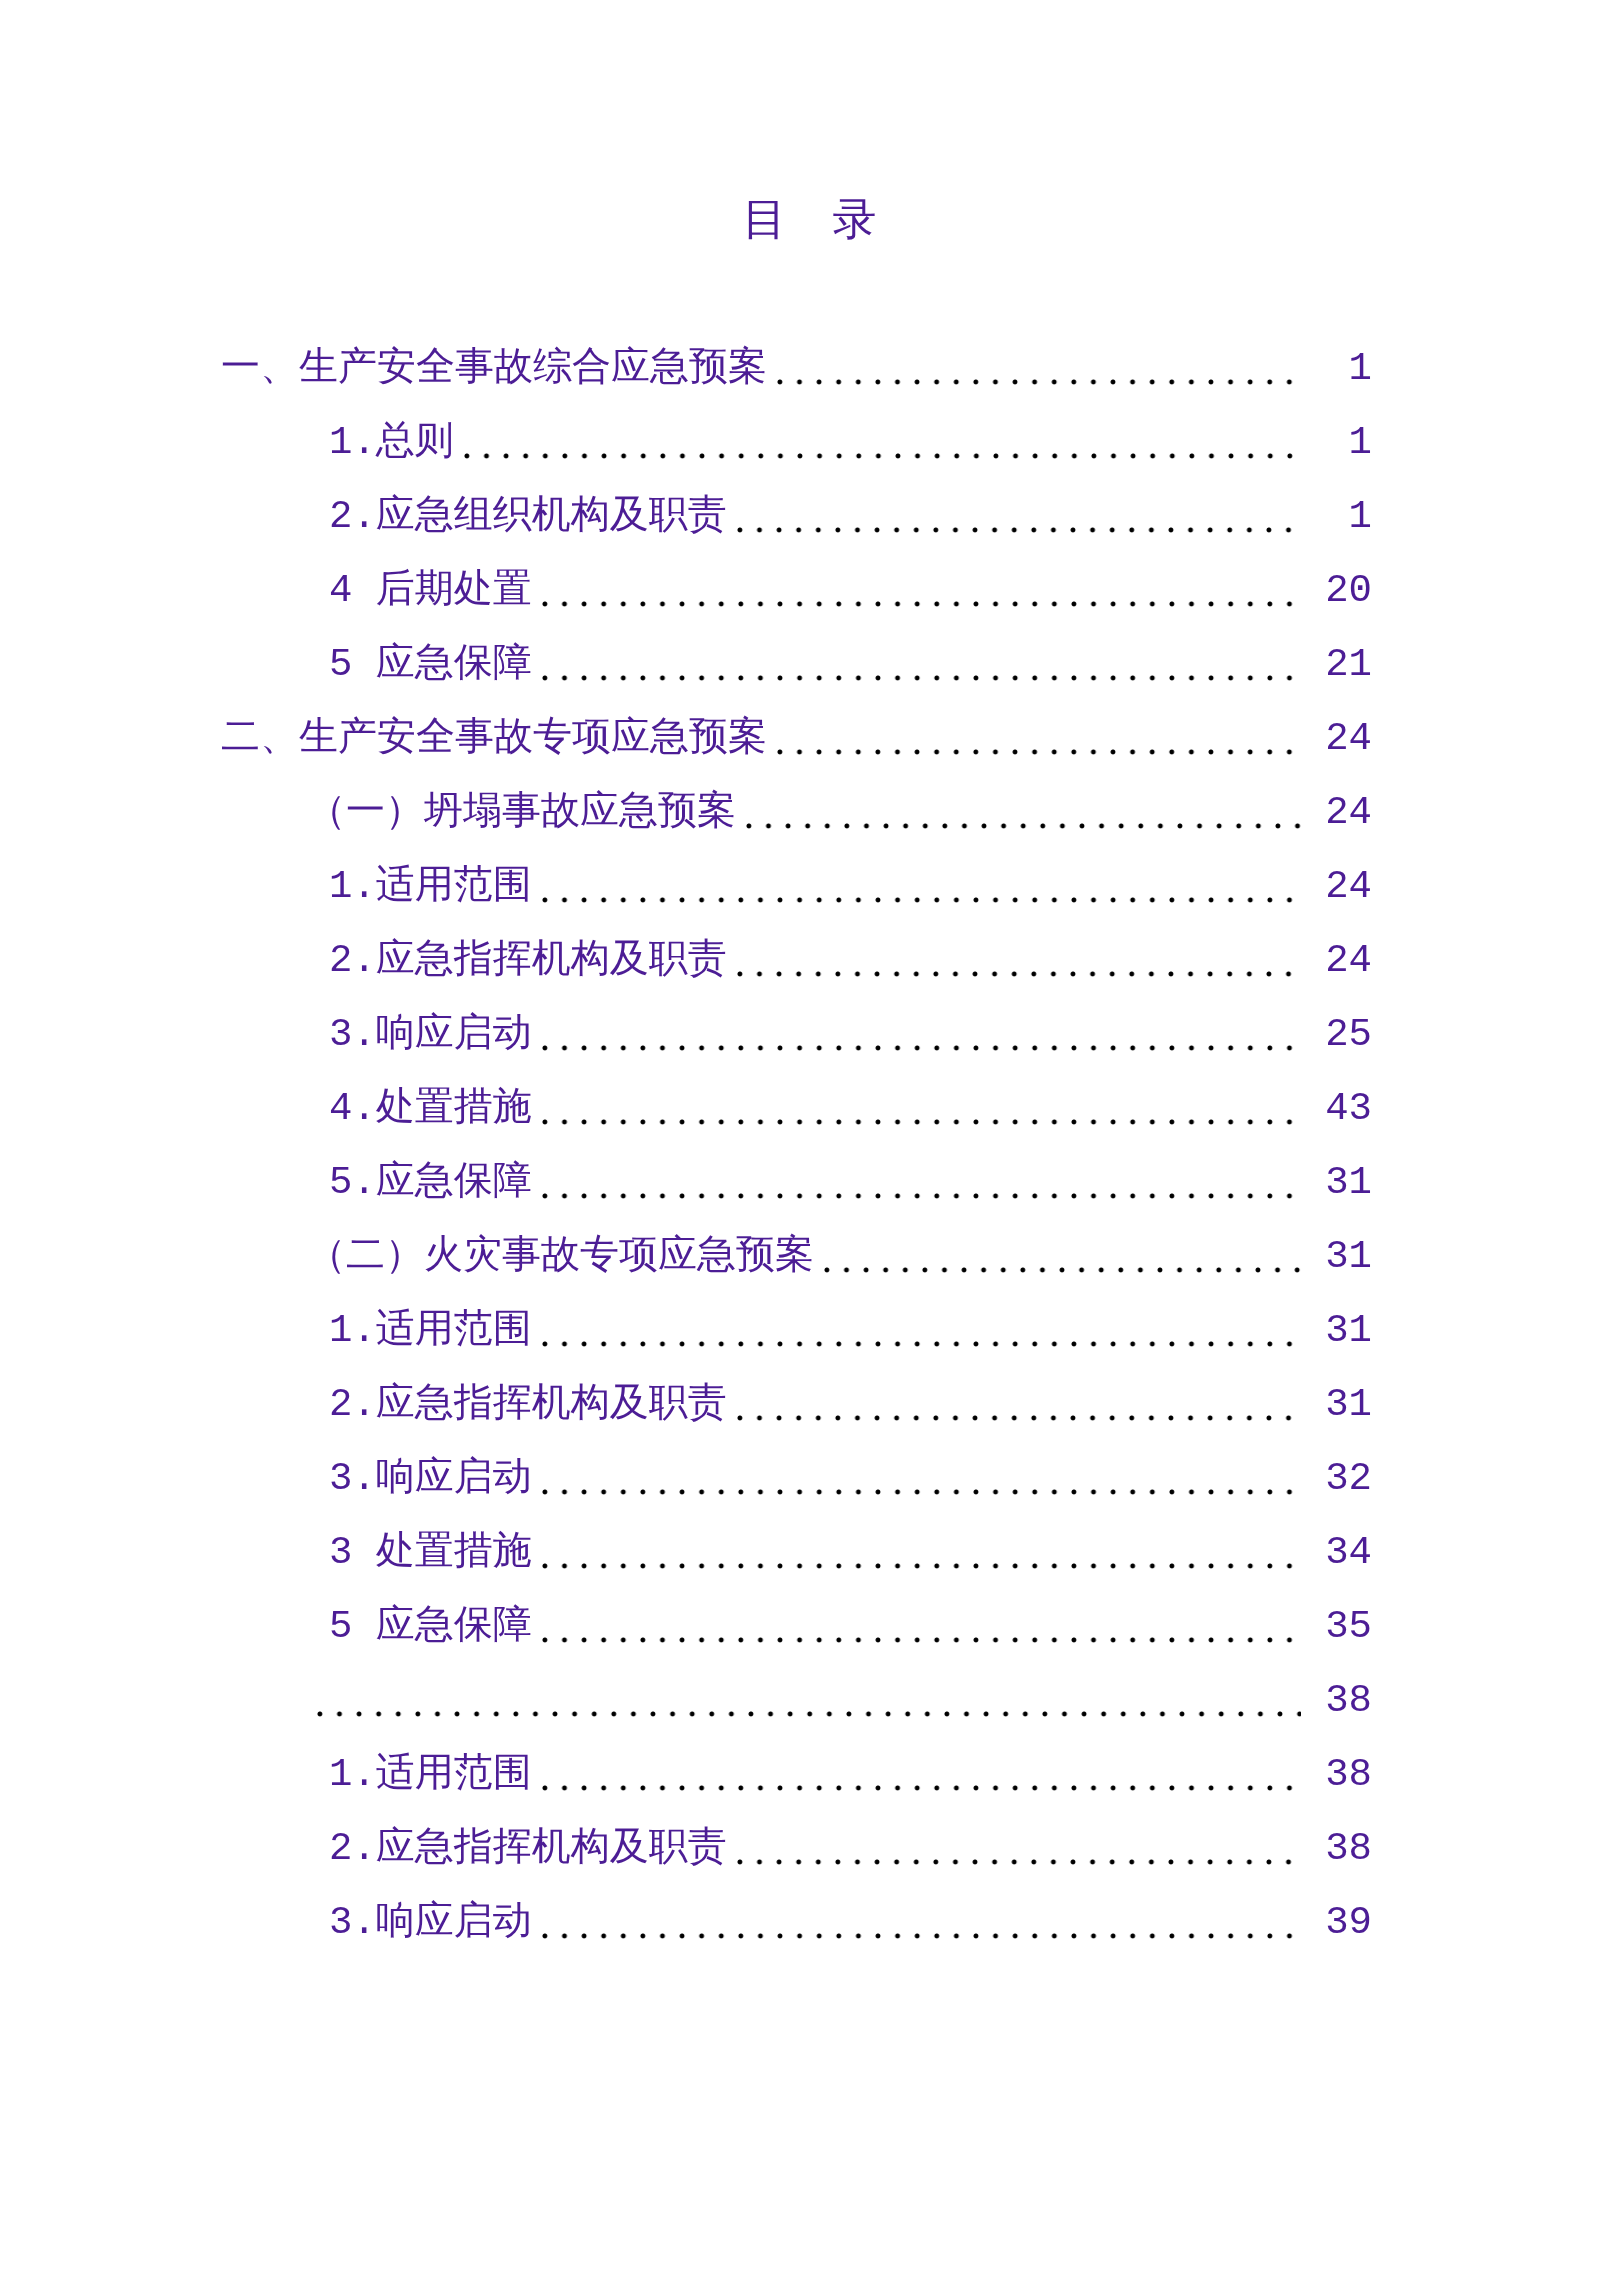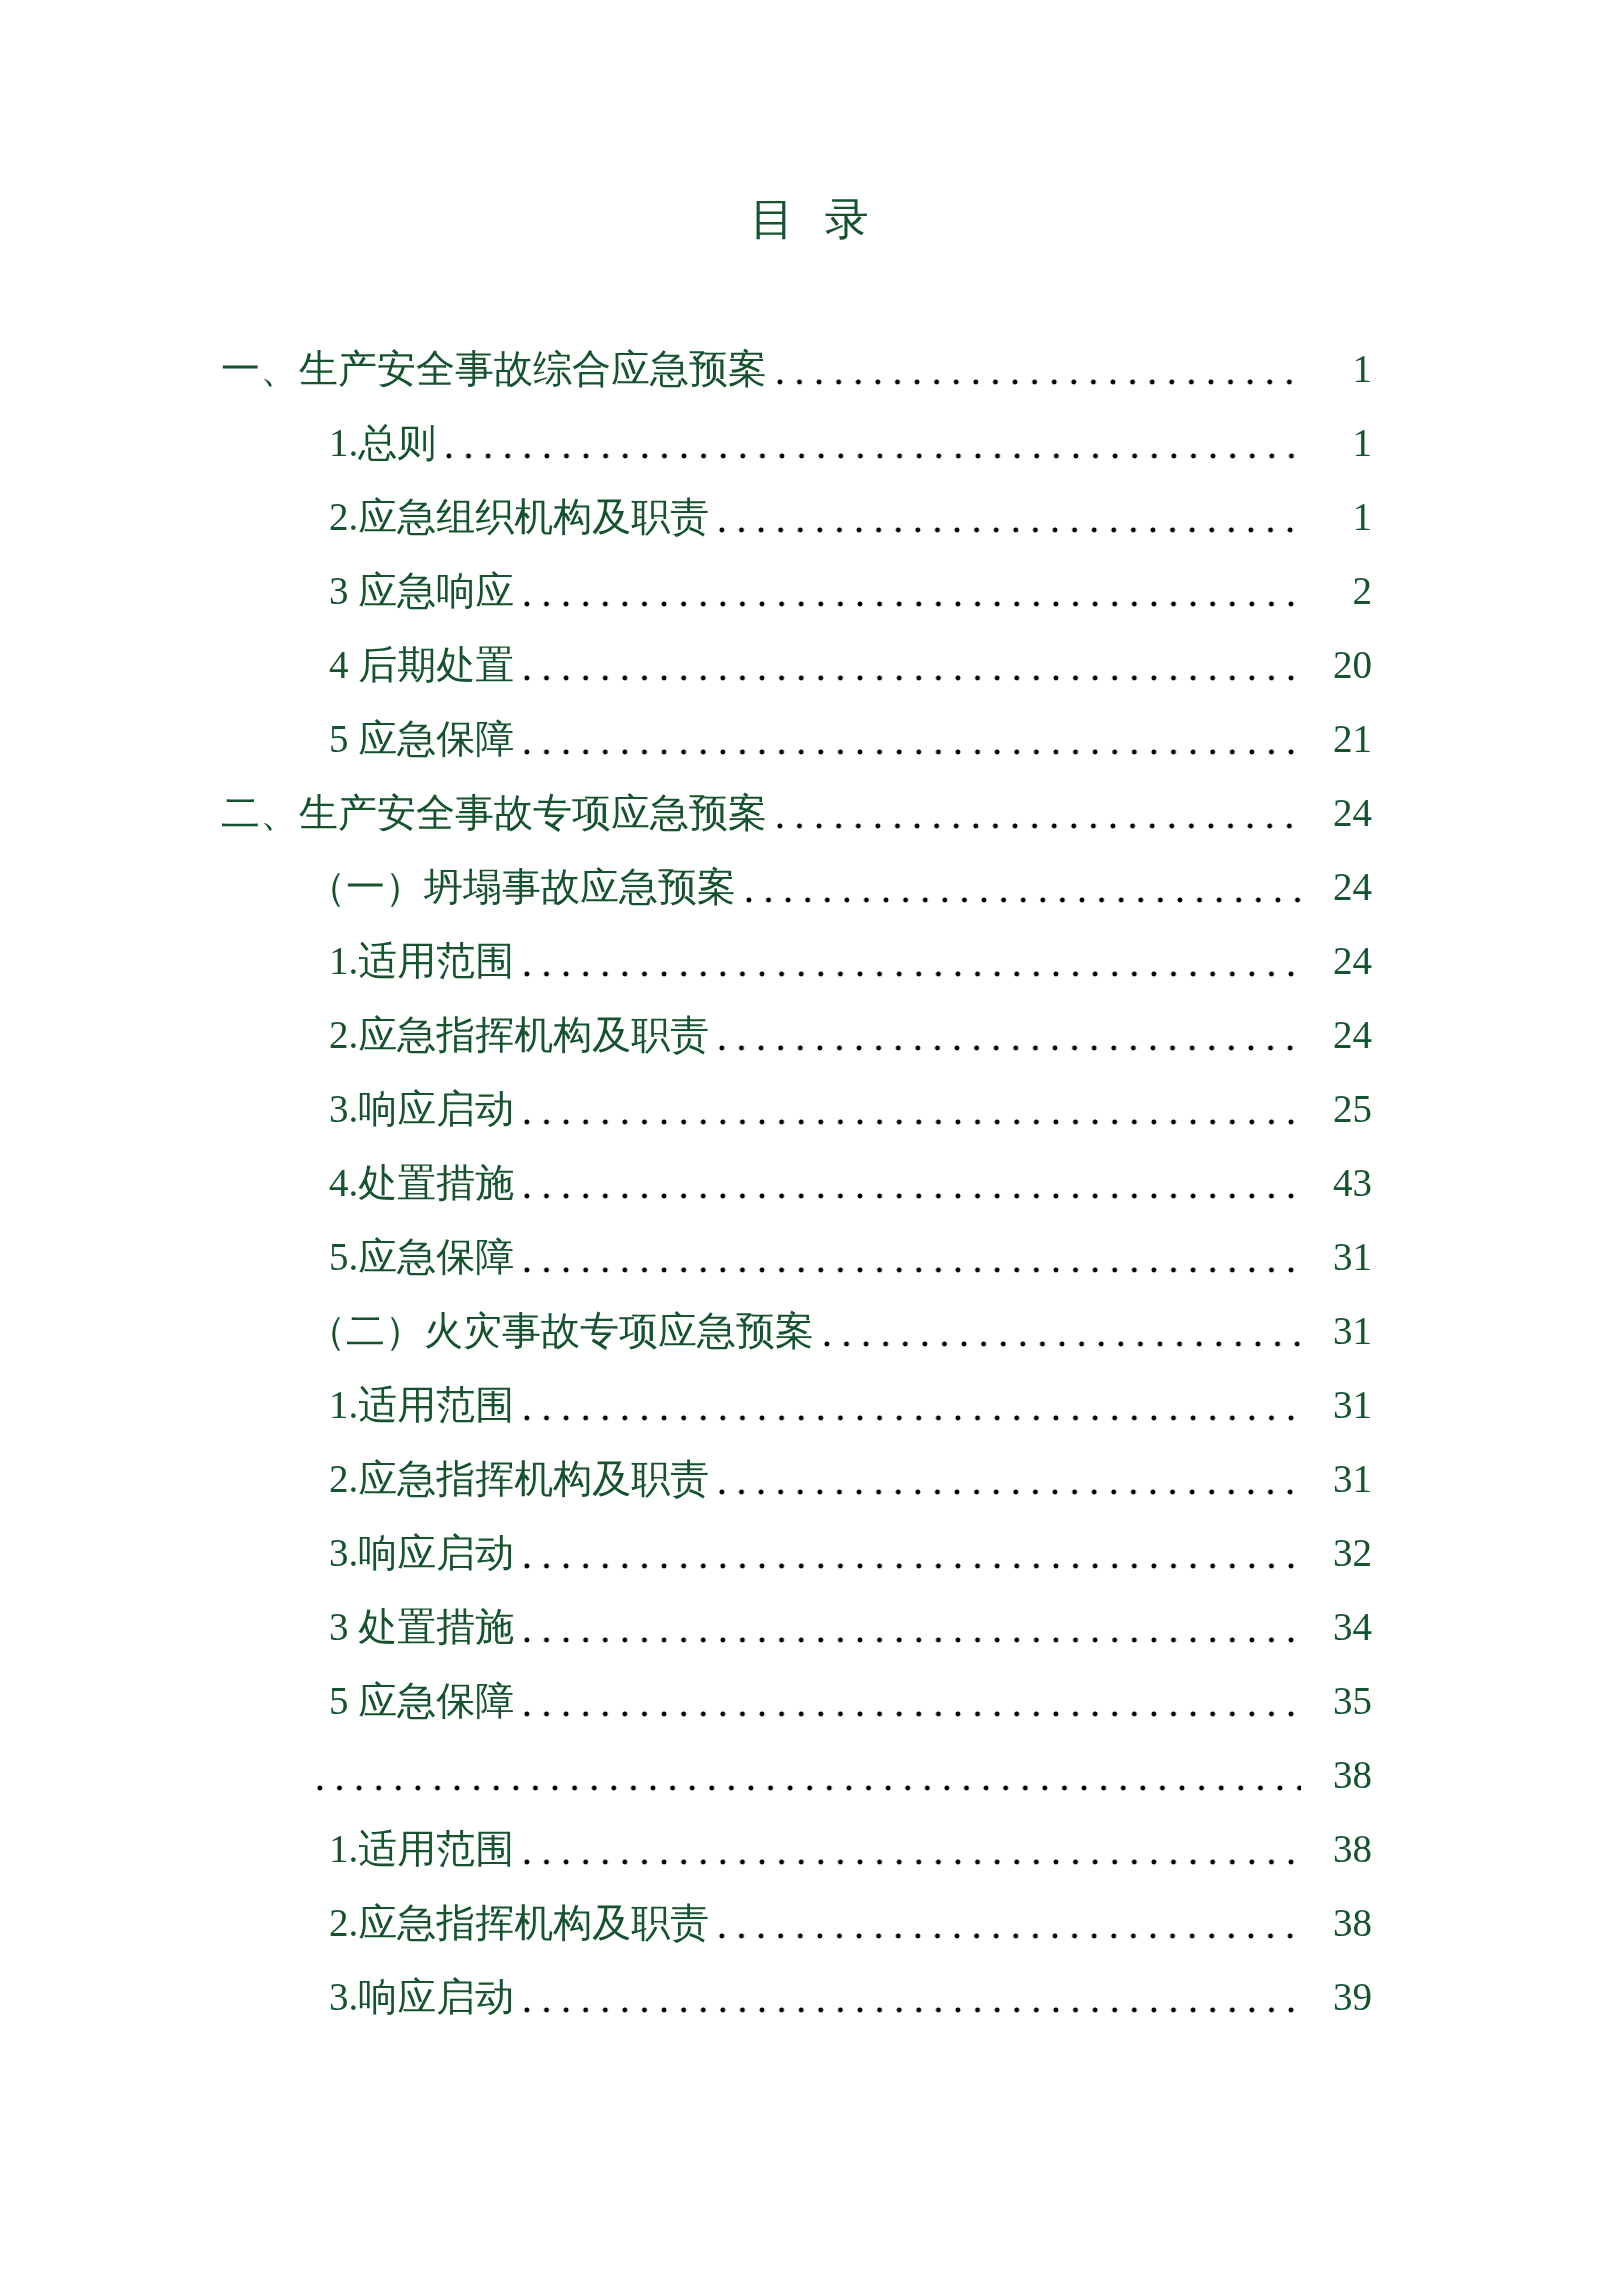--- a/index.html
+++ b/index.html
@@ -5,22 +5,22 @@
   html, body {
     margin: 0;
     padding: 0;
     background: #ffffff;
   }
   .doc-page {
     position: relative;
     width: 1620px;
     height: 2292px;
     background: #ffffff;
-    color: #14532d;
-    font-family: Liberation Serif, serif;
+    color: #4c1d95;
+    font-family: Liberation Mono, monospace;
     overflow: hidden;
   }
   .doc-title {
     position: absolute;
     top: 190px;
     left: 0;
     width: 100%;
     text-align: center;
     font-size: 44px;
     font-weight: 400;
@@ -84,25 +84,20 @@
     <span class="toc-dots"></span>
     <span class="toc-page-num">1</span>
   </div>
 
   <div class="toc-row lv2">
     <span class="toc-label">2.应急组织机构及职责</span>
     <span class="toc-dots"></span>
     <span class="toc-page-num">1</span>
   </div>
 
-  <div class="toc-row lv2">
-    <span class="toc-label">3 应急响应</span>
-    <span class="toc-dots"></span>
-    <span class="toc-page-num">2</span>
-  </div>
 
   <div class="toc-row lv2">
     <span class="toc-label">4 后期处置</span>
     <span class="toc-dots"></span>
     <span class="toc-page-num">20</span>
   </div>
 
   <div class="toc-row lv2">
     <span class="toc-label">5 应急保障</span>
     <span class="toc-dots"></span>

